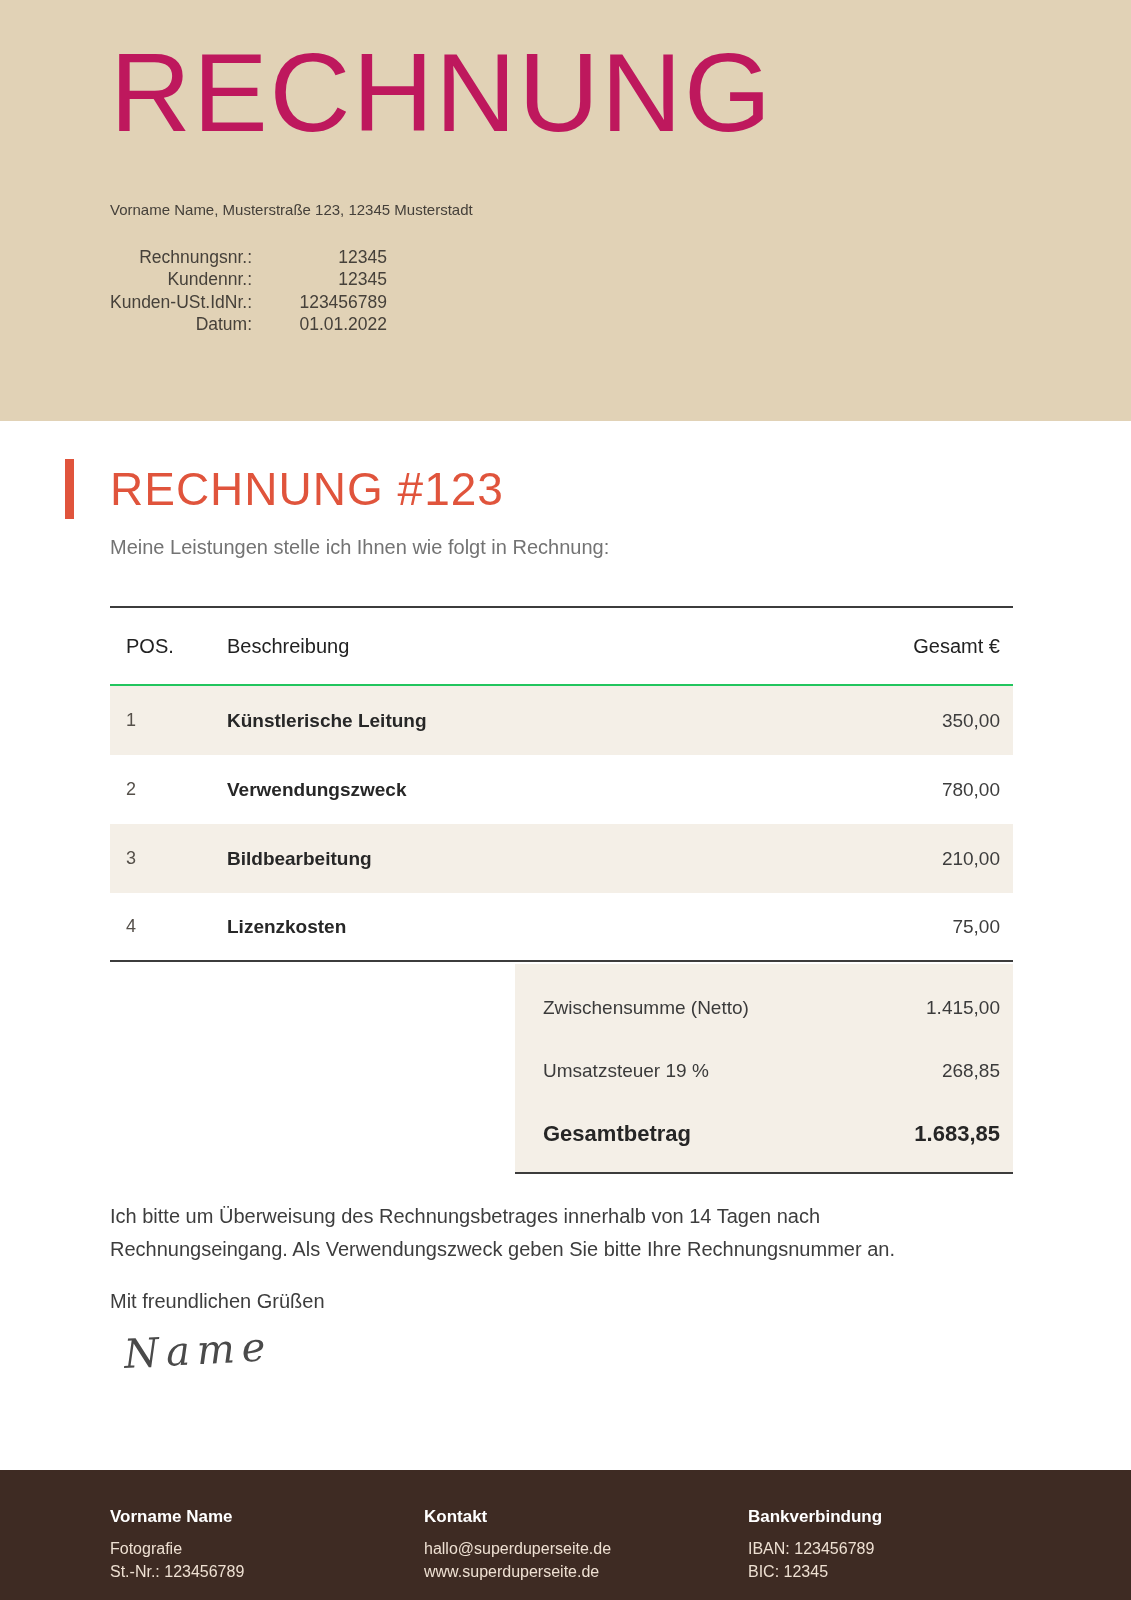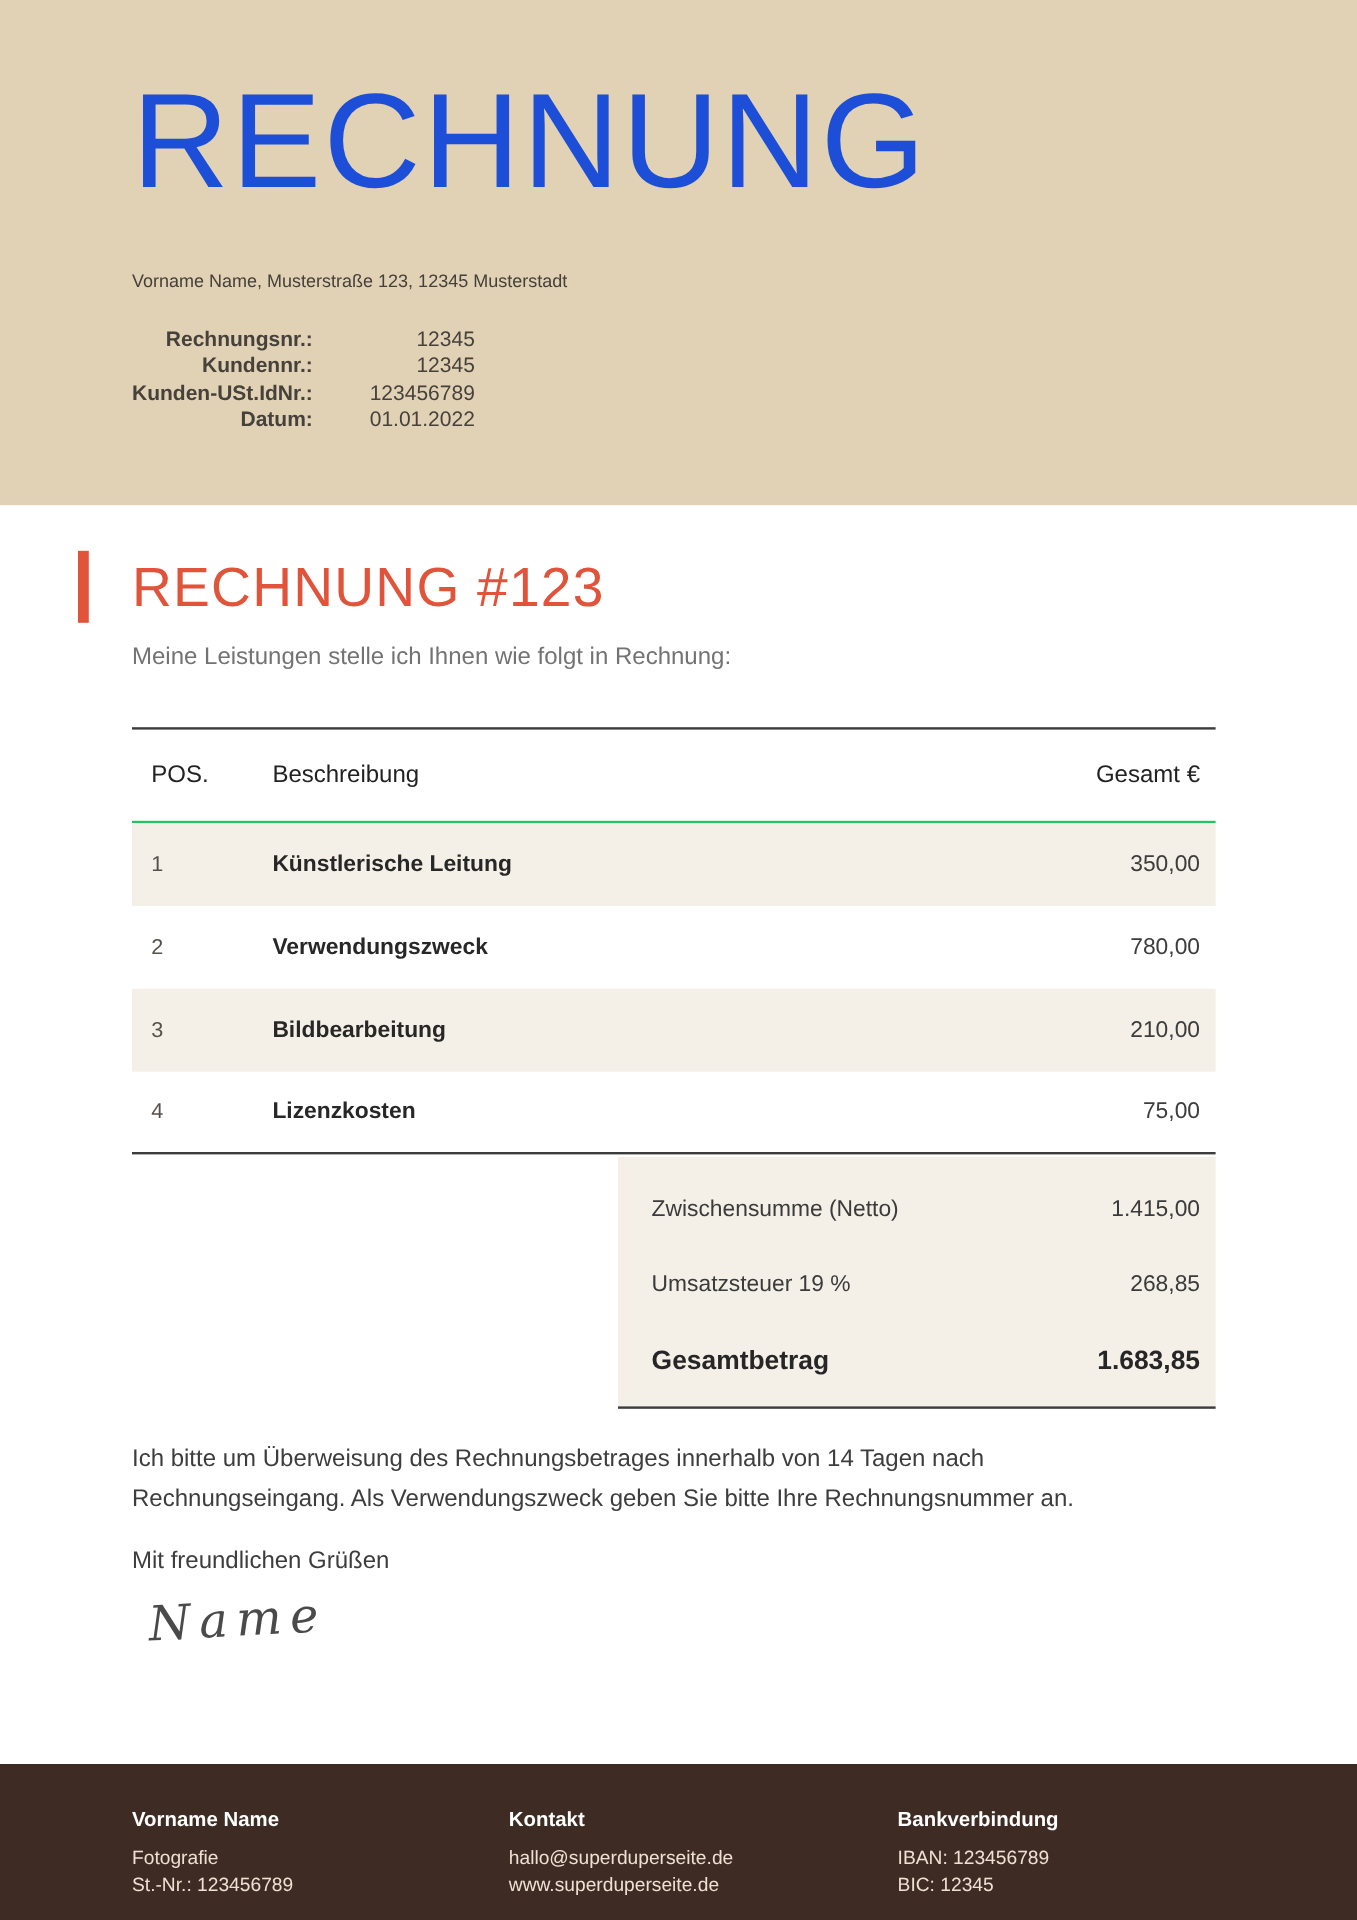--- a/index.html
+++ b/index.html
@@ -14,26 +14,26 @@
     overflow: hidden;
   }
 
   
   .header {
     height: 421px;
     background: #e1d2b6;
     padding: 0 114px 0 110px;
   }
   .invoice-title {
-    padding-top: 59px;
+    padding-top: 34px;
     font-size: 112px;
     line-height: 1.06;
     font-weight: 300;
     letter-spacing: 2px;
-    color: #1d4ed8;
+    color: #be185d;
     font-family: "Liberation Sans", sans-serif;
     transform-origin: left top;
   }
   .sender-line {
     margin-top: 48px;
     font-size: 15px;
     color: #45403a;
   }
   .header-row {
     display: flex;
@@ -44,21 +44,21 @@
   .recipient-name {
     font-size: 31px;
     font-weight: 300;
     letter-spacing: 0.5px;
     color: #4e4336;
     margin-bottom: 10px;
   }
   .recipient-address { font-size: 19px; line-height: 24px; color: #44403a; }
   .meta-table { margin-top: 2px; }
   .meta-row { display: flex; justify-content: flex-end; line-height: 22.5px; }
-  .meta-label { text-align: right; font-size: 17.5px; color: #46413a; font-weight: bold; }
+  .meta-label { text-align: right; font-size: 17.5px; color: #46413a; }
   .meta-value { width: 135px; text-align: right; font-size: 17.5px; color: #46413a; }
 
   
   .main {
     height: 1012px;
     padding: 0 118px 0 110px;
     color: #3d3d3d;
   }
   .section-title-row {
     position: relative;

